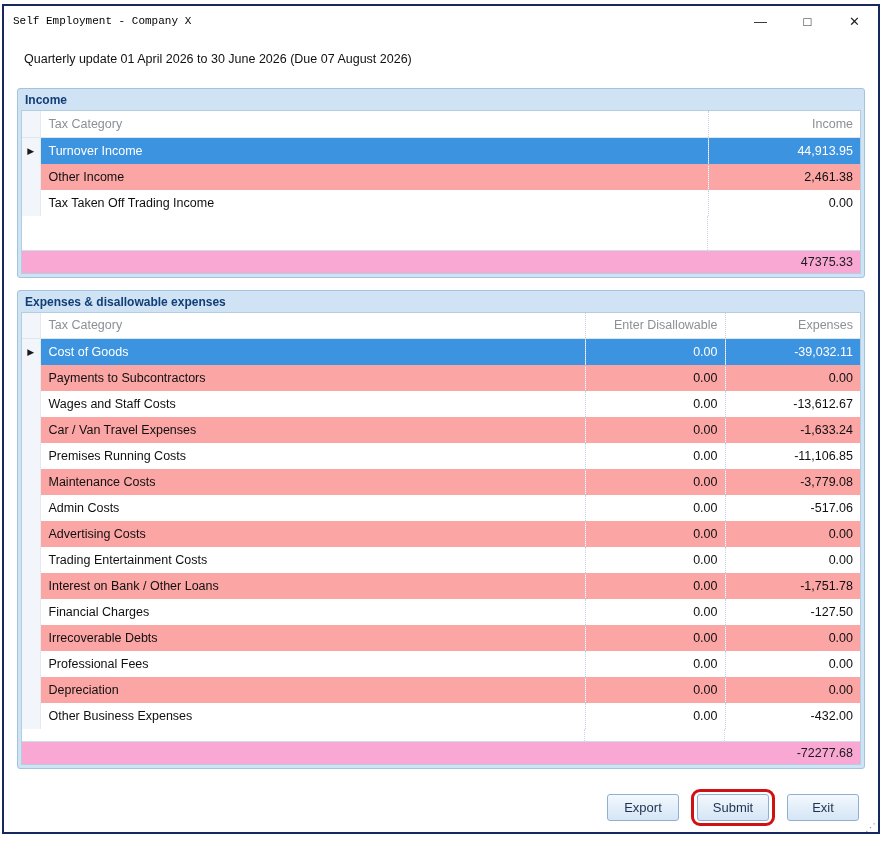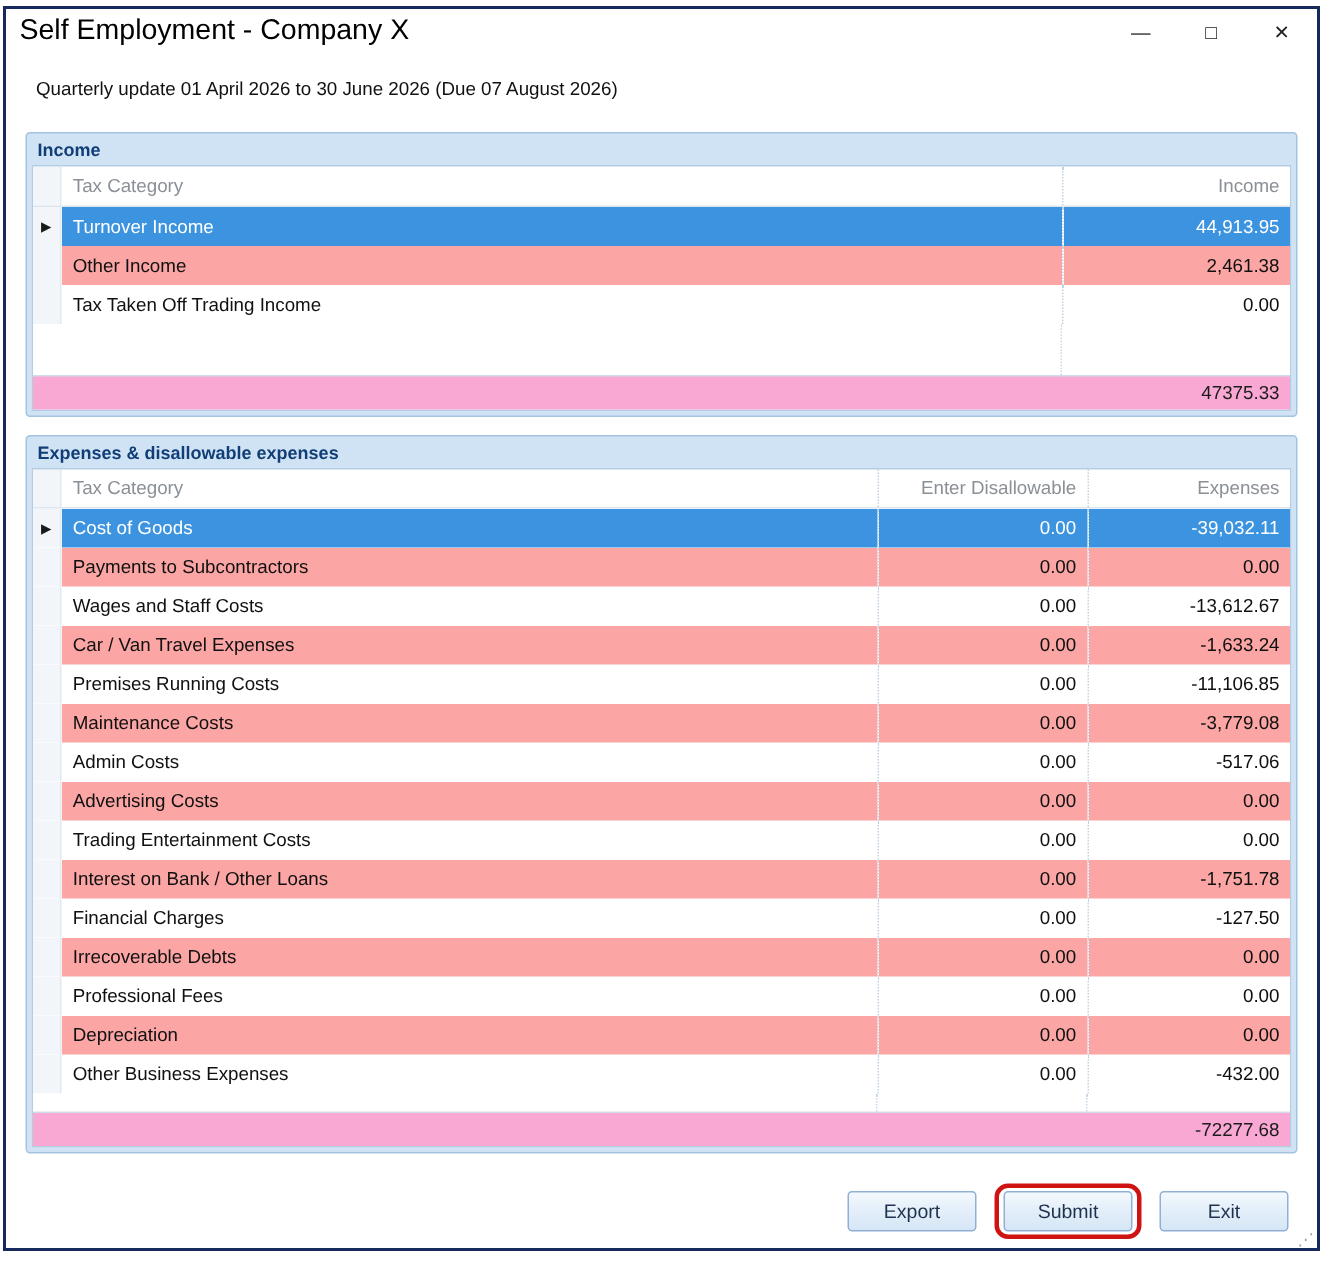--- a/index.html
+++ b/index.html
@@ -16,21 +16,21 @@
     left: 2px; top: 4px;
     width: 878px; height: 830px;
     border: 2px solid #16295f;
     background: #ffffff;
     display: flex;
     flex-direction: column;
   }
 
   
   .titlebar { height: 30px; display: flex; align-items: stretch; flex: 0 0 auto; }
-  .title { font-size: 19px; color: #000; padding-left: 9px; display: flex; align-items: center; flex: 1; }
+  .title { font-size: 11px; color: #000; padding-left: 9px; display: flex; align-items: center; flex: 1; font-family: Liberation Mono, monospace; }
   .win-controls { display: flex; }
   .win-btn { width: 47px; display: flex; align-items: center; justify-content: center; font-size: 13px; color: #222; cursor: default; }
 
   
   .subtitle { font-size: 12.5px; color: #111; margin: 16px 0 22px 20px; }
 
   
   .groupbox {
     margin: 0 13px 12px 13px;
     background: #cfe3f5;
@@ -80,21 +80,21 @@
     padding-right: 7px;
     font-size: 12.5px; color: #1c1c1c;
   }
 
   
   .button-bar {
     display: flex; justify-content: flex-end; align-items: center;
     gap: 12px; margin: 8px 19px 0 0;
   }
   .btn {
-    width: 86px; height: 27px;
+    width: 72px; height: 27px;
     font-family: "Liberation Sans", sans-serif;
     font-size: 13px; color: #1e3250;
     background: linear-gradient(180deg, #f4f9fd 0%, #e3eef9 50%, #d6e6f5 100%);
     border: 1px solid #8fb0d4;
     border-radius: 3px;
     cursor: pointer;
   }
   .submit-wrap {
     border: 3px solid #cf1212;
     border-radius: 9px;

